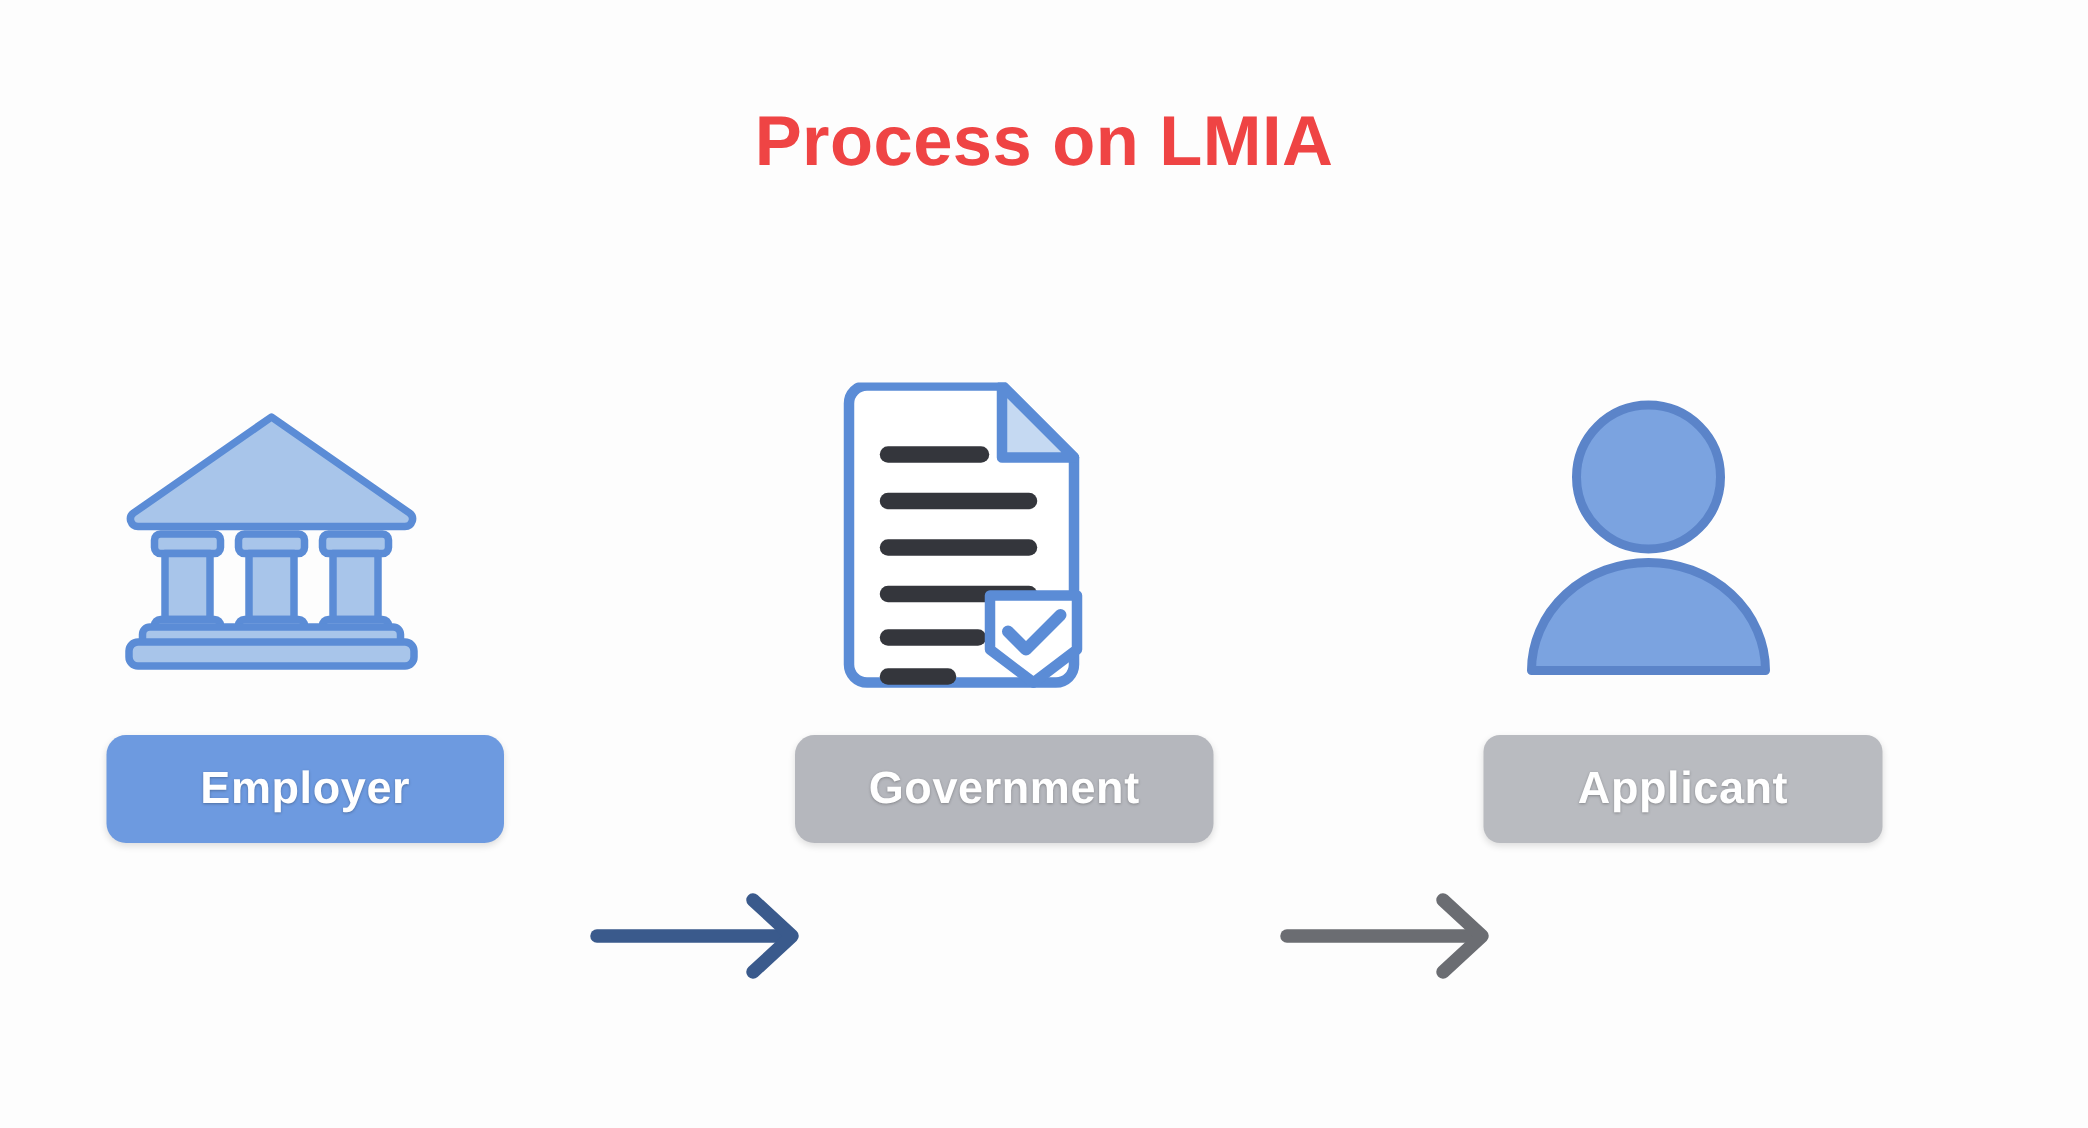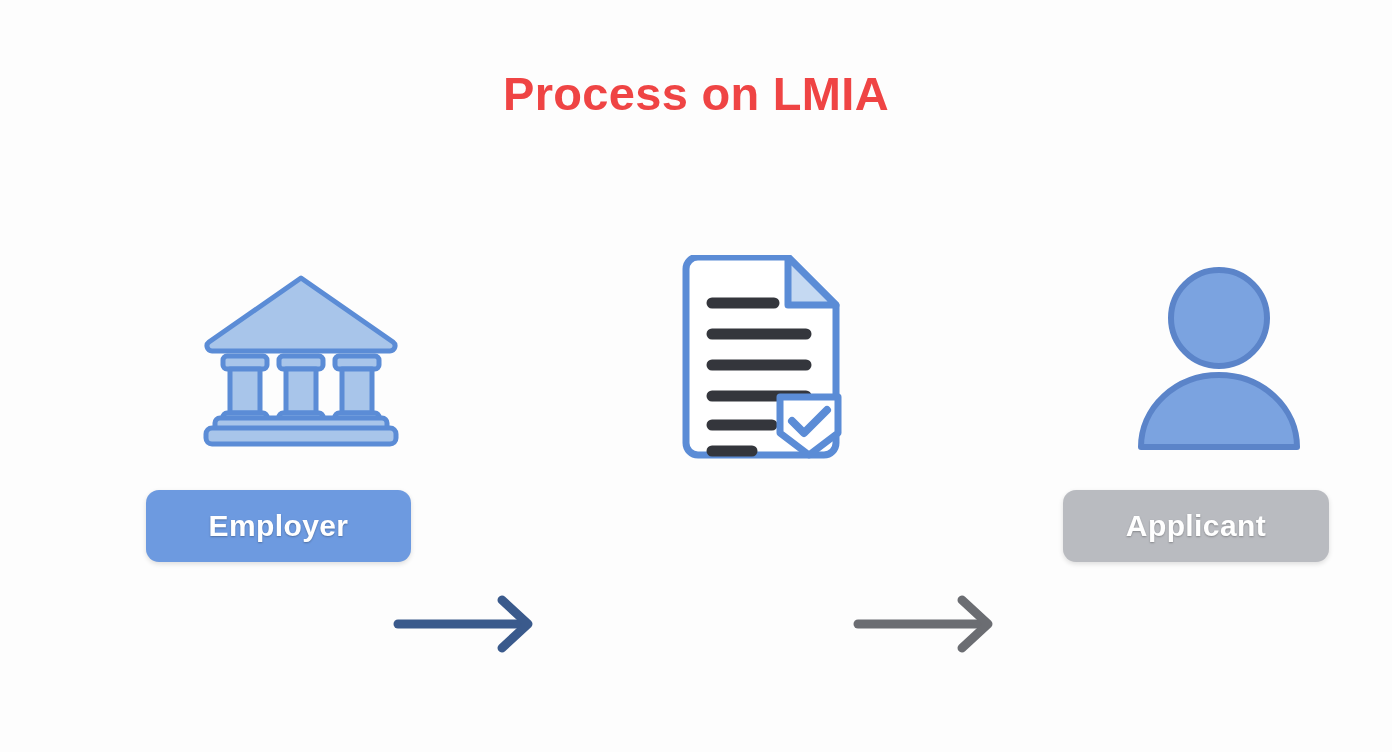--- a/index.html
+++ b/index.html
@@ -45,21 +45,21 @@
     height: 330px;
   }
 
   .node {
     position: absolute;
     top: 0;
     width: 340px;
     height: 330px;
     display: flex;
     flex-direction: column;
-    align-items: flex-end;
+    align-items: flex-start;
   }
   .node-employer   { left: 71px;  }
   .node-government { left: 530px; }
   .node-applicant  { left: 989px; }
 
   .icon-wrap {
     width: 220px;
     height: 205px;
     display: flex;
     align-items: center;
@@ -76,21 +76,21 @@
     color: #ffffff;
     font-size: 30px;
     font-weight: bold;
     letter-spacing: 0.4px;
     text-shadow: 0 1px 2px rgba(0,0,0,0.28);
     box-shadow: 0 2px 5px rgba(0,0,0,0.13);
     user-select: none;
   }
   .label-employer   { width: 265px; background: #6d9ae0; }
   .label-government { width: 279px; background: #b5b7bd; }
-  .label-applicant  { width: 266px; background: #b9bbc0; }
+  .label-applicant  { width: 266px; background: #b9bbc0; border-radius: 11px; }
 
   
   .arrow {
     position: absolute;
     top: 333px;
     width: 160px;
     height: 70px;
   }
   .arrow-1 { left: 390px; }
   .arrow-2 { left: 850px; }
@@ -148,20 +148,21 @@
             <line x1="42" y1="170" x2="102" y2="170"></line>
             <line x1="42" y1="196" x2="82" y2="196"></line>
           </g>
 
           <g>
             <path d="M110 142 L168 142 L168 178 L139 200 L110 178 Z" fill="#ffffff" stroke="#5b8cd6" stroke-width="7" stroke-linejoin="round"></path>
             <polyline points="122,166 134,178 157,155" fill="none" stroke="#5b8cd6" stroke-width="8" stroke-linecap="round" stroke-linejoin="round"></polyline>
           </g>
         </svg>
       </div>
+      <div class="label label-government">Government</div>
     </div>
 
     <div class="node node-applicant">
       <div class="icon-wrap">
         <svg width="180" height="190" viewBox="0 0 180 190" aria-hidden="true">
           <circle cx="90" cy="55" r="48" fill="#7ba3e0" stroke="#5b84c9" stroke-width="6"></circle>
           <path d="M12 184 a78 72 0 0 1 156 0 Z" fill="#7ba3e0" stroke="#5b84c9" stroke-width="6" stroke-linejoin="round"></path>
         </svg>
       </div>
       <div class="label label-applicant">Applicant</div>

